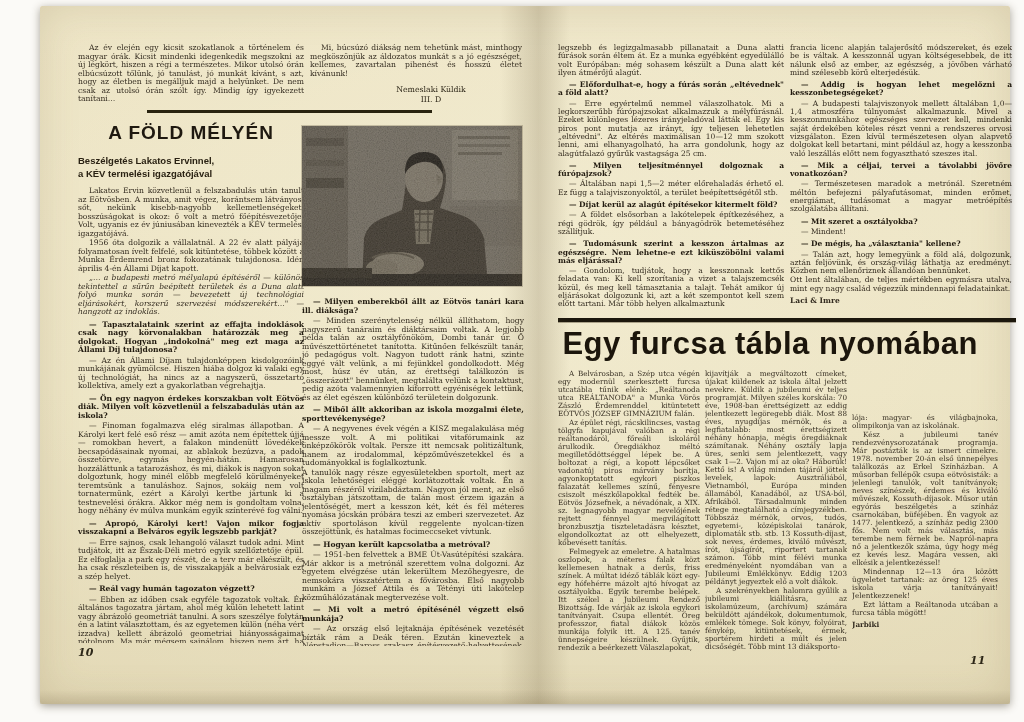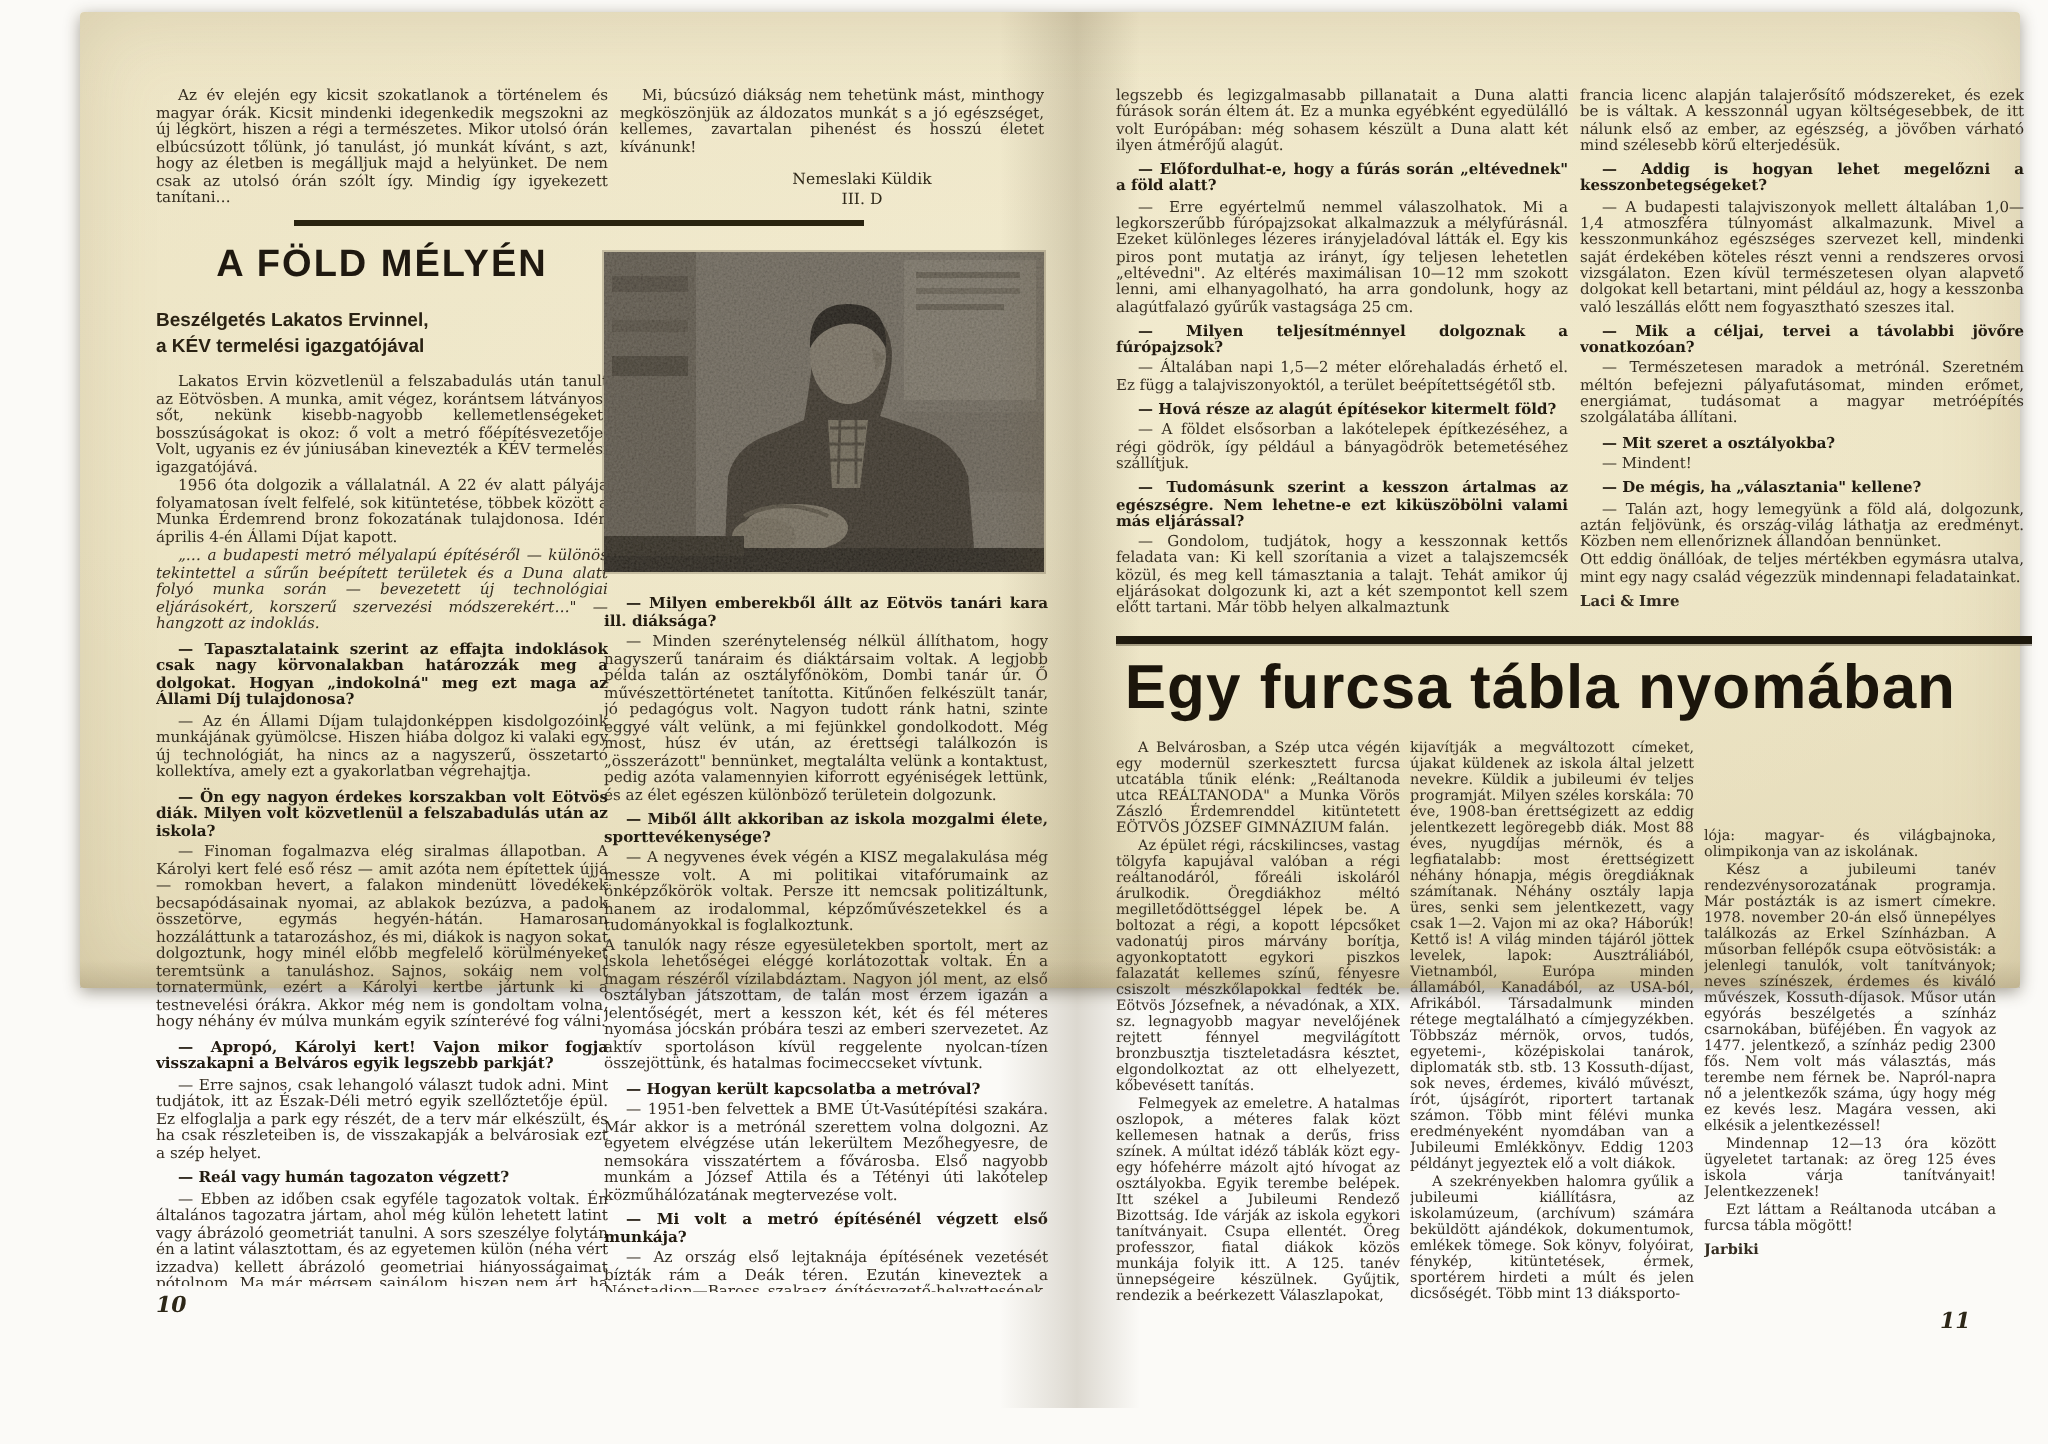--- a/index.html
+++ b/index.html
@@ -1,18 +1,18 @@
 <!DOCTYPE html>
 <html lang="hu"><head>
 <meta charset="utf-8">
 <style>
   html,body{margin:0;padding:0;background:#fbfaf7;}
   .stage{position:relative;width:1024px;height:722px;overflow:hidden;background:#fbfaf7;
          font-family:"DejaVu Serif",serif;}
-  .paper{position:absolute;left:40px;top:6px;width:970px;height:488px;
+  .paper{position:absolute;left:40px;top:6px;width:970px;height:698px;
          background:
            radial-gradient(ellipse 140% 120% at 50% 40%, rgba(255,252,235,.35), rgba(0,0,0,0) 60%),
            linear-gradient(180deg,#ece3c3 0%, #eae1bf 55%, #e3d9b6 100%);
          box-shadow:0 2px 8px rgba(60,50,30,.45), inset 0 0 40px rgba(120,100,60,.18);
          border-radius:2px;}
   .gutter{position:absolute;left:460px;top:0;width:70px;height:698px;
           background:linear-gradient(90deg, rgba(0,0,0,0) 0%, rgba(95,80,50,.16) 45%, rgba(95,80,50,.20) 55%, rgba(0,0,0,0) 100%);}
   .edge-bottom{position:absolute;left:0;bottom:0;width:100%;height:14px;
           background:linear-gradient(180deg, rgba(0,0,0,0), rgba(100,85,55,.18));}
 
@@ -135,36 +135,36 @@
       <div class="pagenum" style="left:38px;top:640px;">10</div>
     </div>
 
     <div>
       <div class="col" style="left:518px;top:38px;width:226px;height:276px;font-size:7.5px;line-height:8.3px;">
           <p class="para cont">legszebb és legizgalmasabb pillanatait a Duna alatti fúrások során éltem át. Ez a munka egyébként egyedülálló volt Európában: még sohasem készült a Duna alatt két ilyen átmérőjű alagút.</p>
           <p class="para q">— Előfordulhat-e, hogy a fúrás során „eltévednek" a föld alatt?</p>
           <p class="para body">— Erre egyértelmű nemmel válaszolhatok. Mi a legkorszerűbb fúrópajzsokat alkalmazzuk a mélyfúrásnál. Ezeket különleges lézeres irányjeladóval látták el. Egy kis piros pont mutatja az irányt, így teljesen lehetetlen „eltévedni". Az eltérés maximálisan 10—12 mm szokott lenni, ami elhanyagolható, ha arra gondolunk, hogy az alagútfalazó gyűrűk vastagsága 25 cm.</p>
           <p class="para q">— Milyen teljesítménnyel dolgoznak a fúrópajzsok?</p>
           <p class="para body">— Általában napi 1,5—2 méter előrehaladás érhető el. Ez függ a talajviszonyoktól, a terület beépítettségétől stb.</p>
-          <p class="para q">— Hová része az alagút építésekor kitermelt föld?</p>
+          <p class="para q">— Díjat kerül az alagút építésekor kitermelt föld?</p>
           <p class="para body">— A földet elsősorban a lakótelepek építkezéséhez, a régi gödrök, így például a bányagödrök betemetéséhez szállítjuk.</p>
           <p class="para q">— Tudomásunk szerint a kesszon ártalmas az egészségre. Nem lehetne-e ezt kiküszöbölni valami más eljárással?</p>
           <p class="para body">— Gondolom, tudjátok, hogy a kesszonnak kettős feladata van: Ki kell szorítania a vizet a talajszemcsék közül, és meg kell támasztania a talajt. Tehát amikor új eljárásokat dolgozunk ki, azt a két szempontot kell szem előtt tartani. Már több helyen alkalmaztunk</p>
         </div>
       <div class="col" style="left:750px;top:38px;width:222px;height:272px;font-size:7.5px;line-height:8.3px;">
           <p class="para cont">francia licenc alapján talajerősítő módszereket, és ezek be is váltak. A kesszonnál ugyan költségesebbek, de itt nálunk első az ember, az egészség, a jövőben várható mind szélesebb körű elterjedésük.</p>
           <p class="para q">— Addig is hogyan lehet megelőzni a kesszonbetegségeket?</p>
           <p class="para body">— A budapesti talajviszonyok mellett általában 1,0—1,4 atmoszféra túlnyomást alkalmazunk. Mivel a kesszonmunkához egészséges szervezet kell, mindenki saját érdekében köteles részt venni a rendszeres orvosi vizsgálaton. Ezen kívül természetesen olyan alapvető dolgokat kell betartani, mint például az, hogy a kesszonba való leszállás előtt nem fogyasztható szeszes ital.</p>
           <p class="para q">— Mik a céljai, tervei a távolabbi jövőre vonatkozóan?</p>
           <p class="para body">— Természetesen maradok a metrónál. Szeretném méltón befejezni pályafutásomat, minden erőmet, energiámat, tudásomat a magyar metróépítés szolgálatába állítani.</p>
           <p class="para q">— Mit szeret a osztályokba?</p>
           <p class="para body">— Mindent!</p>
           <p class="para q">— De mégis, ha „választania" kellene?</p>
           <p class="para body">— Talán azt, hogy lemegyünk a föld alá, dolgozunk, aztán feljövünk, és ország-világ láthatja az eredményt. Közben nem ellenőriznek állandóan bennünket.</p>
-          <p class="para cont">Ott eddig önállóak, de teljes mértékben egymásra utalva, mint egy nagy család végezzük mindennapi feladatainkat.</p>
+          <p class="para cont">Ott lent általában, de teljes mértékben egymásra utalva, mint egy nagy család végezzük mindennapi feladatainkat.</p>
           <p class="para sig">Laci &amp; Imre</p>
         </div>
 
       <div class="rule2"></div>
 
       <div class="title2">Egy furcsa tábla nyomában</div>
 
       <div class="col" style="left:518px;top:364px;width:142px;height:284px;font-size:7.2px;line-height:8px;">
           <p class="para body">A Belvárosban, a Szép utca végén egy modernül szerkesztett furcsa utcatábla tűnik elénk: „Reáltanoda utca REÁLTANODA" a Munka Vörös Zászló Érdemrenddel kitüntetett EÖTVÖS JÓZSEF GIMNÁZIUM falán.</p>
           <p class="para body">Az épület régi, rácskilincses, vastag tölgyfa kapujával valóban a régi reáltanodáról, főreáli iskoláról árulkodik. Öregdiákhoz méltó megilletődöttséggel lépek be. A boltozat a régi, a kopott lépcsőket vadonatúj piros márvány borítja, agyonkoptatott egykori piszkos falazatát kellemes színű, fényesre csiszolt mészkőlapokkal fedték be. Eötvös Józsefnek, a névadónak, a XIX. sz. legnagyobb magyar nevelőjének rejtett fénnyel megvilágított bronzbusztja tiszteletadásra késztet, elgondolkoztat az ott elhelyezett, kőbevésett tanítás.</p>

